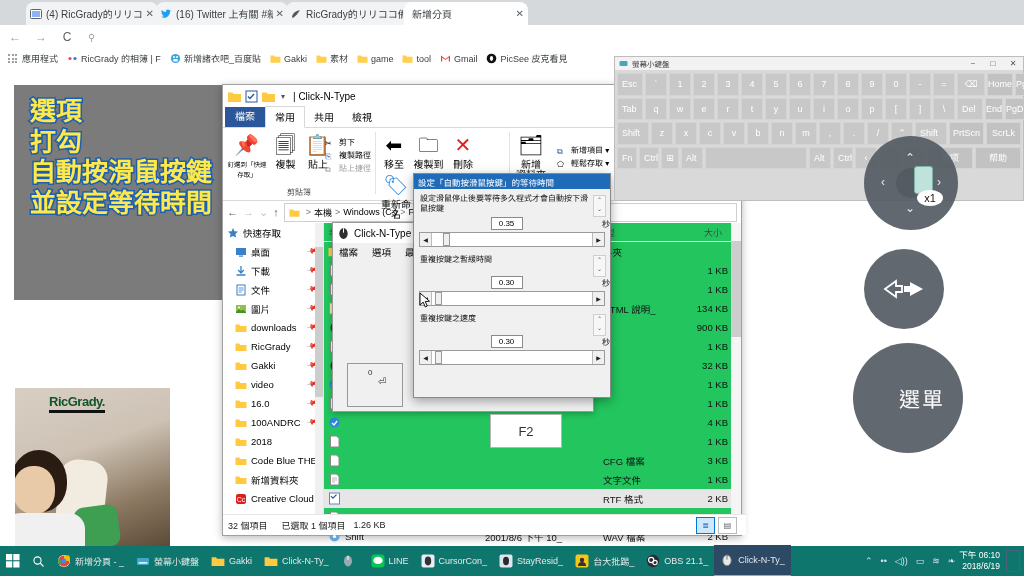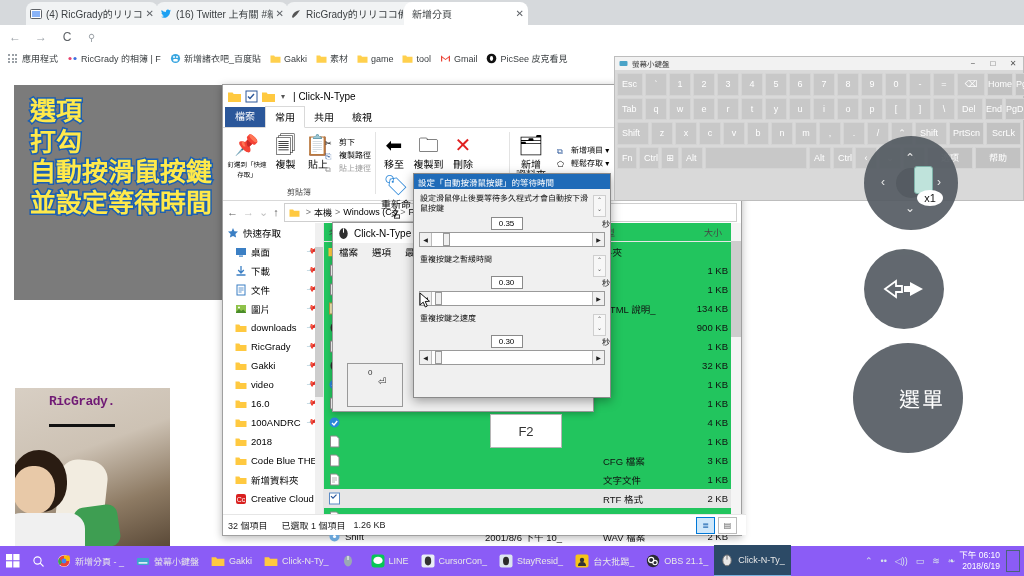--- a/index.html
+++ b/index.html
@@ -39,23 +39,23 @@
        font-family:"DejaVu Sans","Liberation Sans",sans-serif;}
   
   #webcam{left:15px;top:388px;width:155px;height:158px;background:#b9a898;overflow:hidden;}
   .cam-wall{position:absolute;left:0;top:0;width:155px;height:158px;
             background:linear-gradient(160deg,#d8cfc4 0%,#cdc2b4 40%,#8d7a63 72%,#5b4a38 100%);}
   .cam-head{position:absolute;left:-4px;top:62px;width:56px;height:62px;border-radius:50% 50% 45% 45%;background:#2a1c12;}
   .cam-face{position:absolute;left:-2px;top:78px;width:42px;height:48px;border-radius:46%;background:#e8c9a8;}
   .cam-body{position:absolute;left:-10px;top:125px;width:80px;height:40px;background:#f0f0f0;border-radius:16px 16px 0 0;}
   .cam-pillow{position:absolute;left:42px;top:72px;width:48px;height:86px;background:#f2ece0;border-radius:18px;transform:rotate(6deg);}
   .cam-pillow2{position:absolute;left:60px;top:118px;width:44px;height:42px;background:#3e9e52;border-radius:10px;transform:rotate(-8deg);}
-  .cam-logo{position:absolute;left:34px;top:6px;font-size:13px;font-weight:bold;color:#701a75;
-            letter-spacing:-0.5px;font-family:Liberation Mono, monospace;
-            border-bottom:3px solid #111;padding-bottom:15px;}
+  .cam-logo{position:absolute;left:34px;top:6px;font-size:13px;font-weight:bold;color:#14532d;
+            letter-spacing:-0.5px;font-family:Liberation Sans, sans-serif;
+            border-bottom:3px solid #111;padding-bottom:1px;}
   
   #explorer{left:222px;top:84px;width:520px;height:452px;background:#ffffff;border:1px solid #a0a0a0;box-sizing:border-box;
             box-shadow:0 2px 8px rgba(0,0,0,.28);}
   #ex-title{height:22px;background:#ffffff;display:flex;align-items:center;padding-left:4px;position:relative;}
   .qat{width:15px;height:15px;margin-right:2px;display:block;}
   #ex-title .extitle{font-size:10px;color:#000;margin-left:5px;}
   .wbtns{position:absolute;right:0;top:0;height:22px;display:flex;}
   .wbtn{width:29px;height:22px;display:flex;align-items:center;justify-content:center;font-size:9px;color:#222;}
   #ex-tabs{height:20px;background:#ffffff;display:flex;align-items:flex-end;padding-left:2px;border-bottom:1px solid #d9d9d9;}
   .extab{font-size:10px;color:#000;padding:2px 9px 3px;}
@@ -153,21 +153,21 @@
   .dpad-inner{position:relative;width:60px;height:60px;}
   .dpad-inner .c{position:absolute;left:50%;top:50%;transform:translate(-50%,-50%);width:30px;height:30px;border-radius:50%;background:#4a5158;}
   .dpad-arrow{position:absolute;color:#e9e9e9;font-size:12px;}
   .swap-svg{width:48px;height:30px;}
   
   #cursorbadge{left:906px;top:166px;width:40px;height:40px;}
   .cb-rect{position:absolute;left:8px;top:0;width:17px;height:26px;border-radius:3px;background:#bfe3db;border:1px solid #7fb3aa;}
   .cb-x1{position:absolute;left:11px;top:24px;background:#fff;border-radius:50%;width:26px;height:16px;
          display:flex;align-items:center;justify-content:center;font-size:11px;color:#111;}
   
-  #taskbar{left:0;top:546px;width:1024px;height:30px;background:#8b5cf6;display:flex;align-items:center;}
+  #taskbar{left:0;top:546px;width:1024px;height:30px;background:#0f766e;display:flex;align-items:center;}
   .tbitem{display:flex;align-items:center;height:30px;padding:0 6px;font-size:9px;color:#e8e8e8;white-space:nowrap;}
   .tbitem.active{background:#2c4a66;border-bottom:2px solid #7ab2e0;}
   .tbitem .ti{width:14px;height:14px;margin-right:4px;flex:0 0 14px;display:block;}
   #tray{margin-left:auto;display:flex;align-items:center;height:30px;}
   #tray .tr{margin:0 4px;font-size:9px;color:#d6e2ec;}
   #clock{text-align:right;font-size:8.5px;color:#fff;line-height:11px;margin-right:6px;}
   #shownd{width:12px;height:20px;border:1px solid #4a6279;margin-right:4px;}
 </style>
 </head>
 <body>

